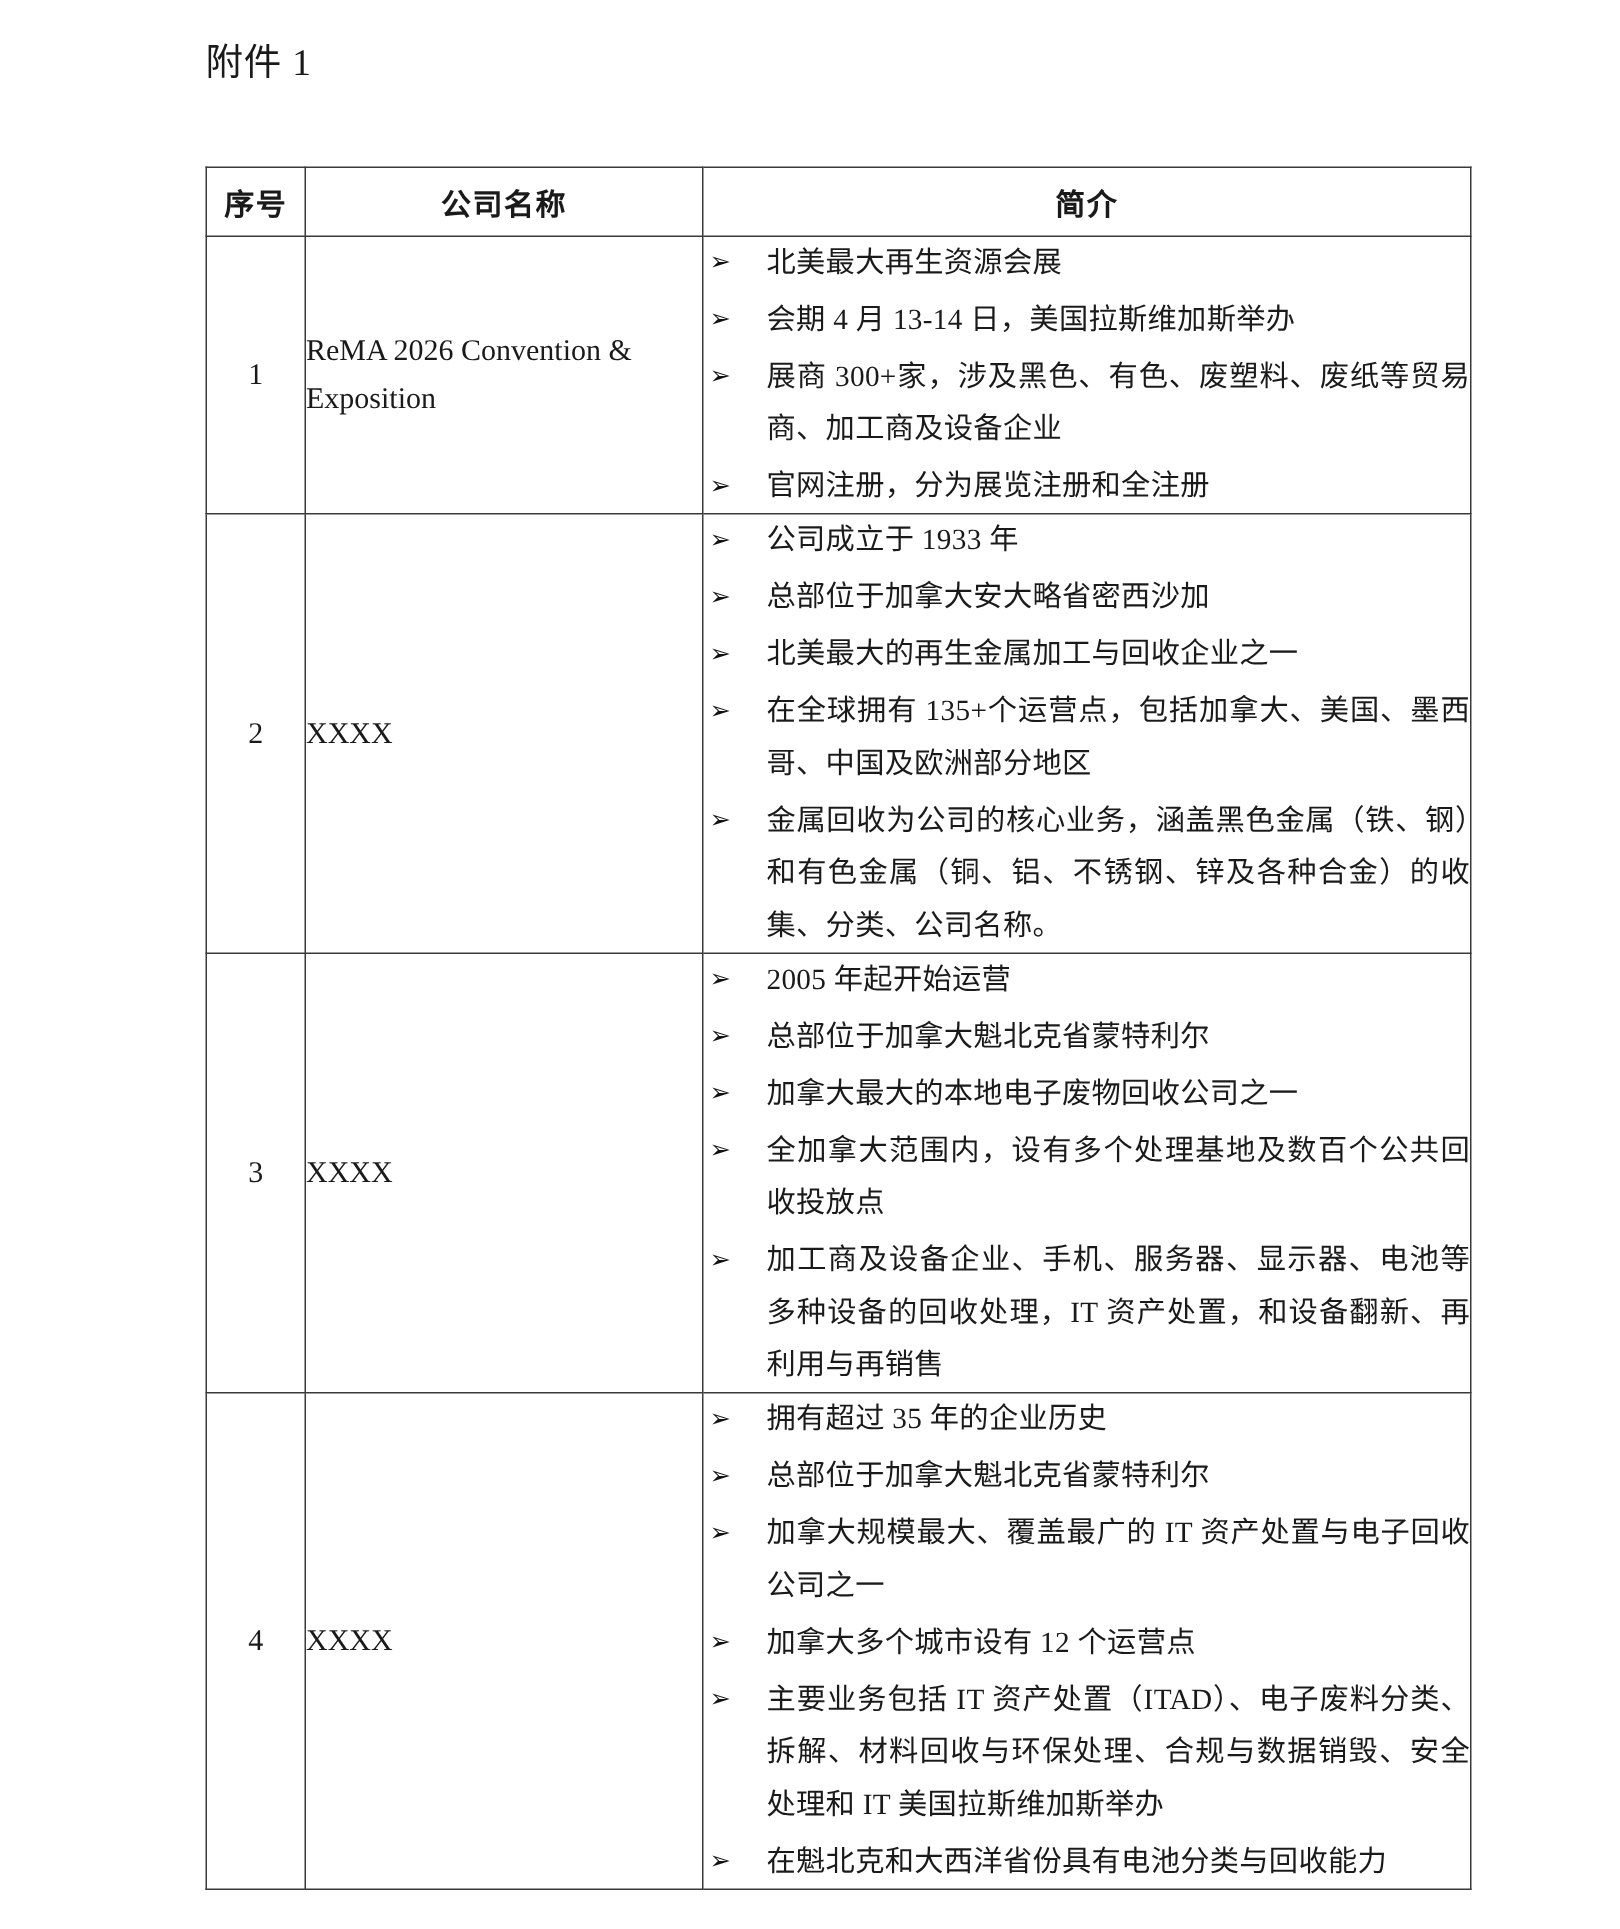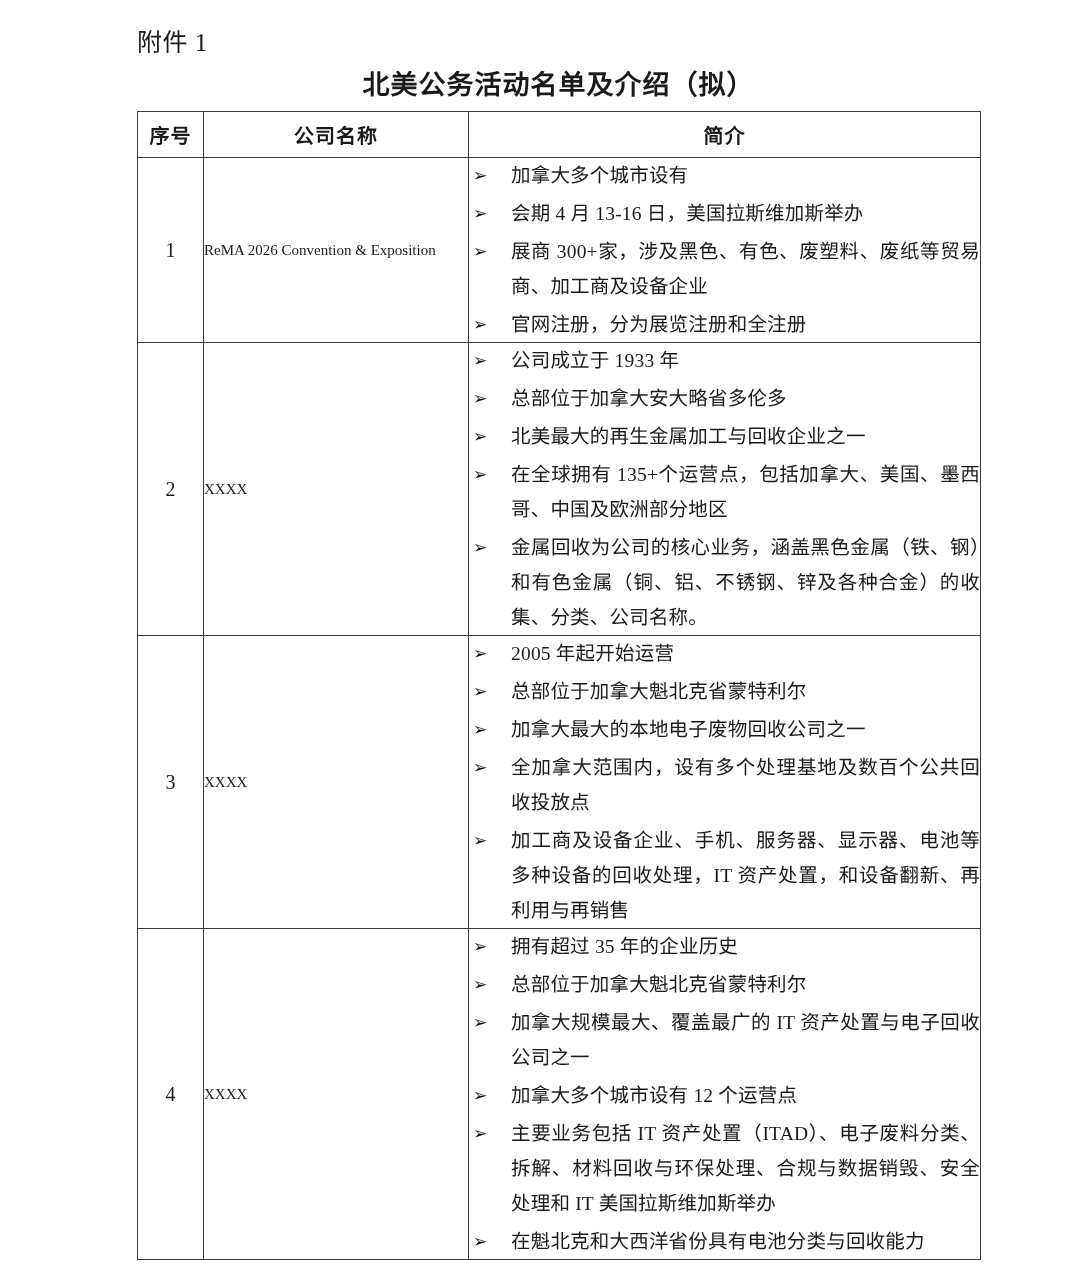--- a/index.html
+++ b/index.html
@@ -79,21 +79,21 @@
     letter-spacing: 1px;
     font-family: "Liberation Serif", "DejaVu Serif", serif;
   }
 
   td.cell-no {
     text-align: center;
     font-size: 20px;
     font-family: "Liberation Serif", "DejaVu Serif", serif;
   }
   td.cell-name {
-    font-size: 15px;
+    font-size: 20px;
     line-height: 32px;
     padding: 0 12px 0 14px;
     font-family: "Liberation Serif", "DejaVu Serif", serif;
     word-wrap: break-word;
   }
   td.cell-desc {
     padding: 10px 12px 10px 10px;
     font-size: 19.5px;
     vertical-align: middle;
   }
@@ -128,21 +128,20 @@
 
   .bullet-text { display: block; }
 </style>
 </head>
 <body>
 
 <div class="page">
 
   <div class="attachment-label">附件 1</div>
 
-  <div class="doc-title">北美公务活动名单及介绍（拟）</div>
 
   <div class="table-wrap">
     <table class="doc-table">
       <colgroup>
         <col class="c-no">
         <col class="c-name">
         <col class="c-desc">
       </colgroup>
       <thead>
         <tr>
@@ -152,25 +151,25 @@
         </tr>
       </thead>
       <tbody id="table-body">
           <tr>
             <td class="cell-no">1</td>
             <td class="cell-name">ReMA 2026 Convention &amp; Exposition</td>
             <td class="cell-desc">
               <ul class="bullets">
                 <li>
                   <span class="bullet-mark">➢</span>
-                  <span class="bullet-text">加拿大多个城市设有</span>
-                </li>
-                <li>
-                  <span class="bullet-mark">➢</span>
-                  <span class="bullet-text">会期 4 月 13-16 日，美国拉斯维加斯举办</span>
+                  <span class="bullet-text">北美最大再生资源会展</span>
+                </li>
+                <li>
+                  <span class="bullet-mark">➢</span>
+                  <span class="bullet-text">会期 4 月 13-14 日，美国拉斯维加斯举办</span>
                 </li>
                 <li>
                   <span class="bullet-mark">➢</span>
                   <span class="bullet-text">展商 300+家，涉及黑色、有色、废塑料、废纸等贸易商、加工商及设备企业</span>
                 </li>
                 <li>
                   <span class="bullet-mark">➢</span>
                   <span class="bullet-text">官网注册，分为展览注册和全注册</span>
                 </li>
               </ul>
@@ -180,21 +179,21 @@
             <td class="cell-no">2</td>
             <td class="cell-name">XXXX</td>
             <td class="cell-desc">
               <ul class="bullets">
                 <li>
                   <span class="bullet-mark">➢</span>
                   <span class="bullet-text">公司成立于 1933 年</span>
                 </li>
                 <li>
                   <span class="bullet-mark">➢</span>
-                  <span class="bullet-text">总部位于加拿大安大略省多伦多</span>
+                  <span class="bullet-text">总部位于加拿大安大略省密西沙加</span>
                 </li>
                 <li>
                   <span class="bullet-mark">➢</span>
                   <span class="bullet-text">北美最大的再生金属加工与回收企业之一</span>
                 </li>
                 <li>
                   <span class="bullet-mark">➢</span>
                   <span class="bullet-text">在全球拥有 135+个运营点，包括加拿大、美国、墨西哥、中国及欧洲部分地区</span>
                 </li>
                 <li>

